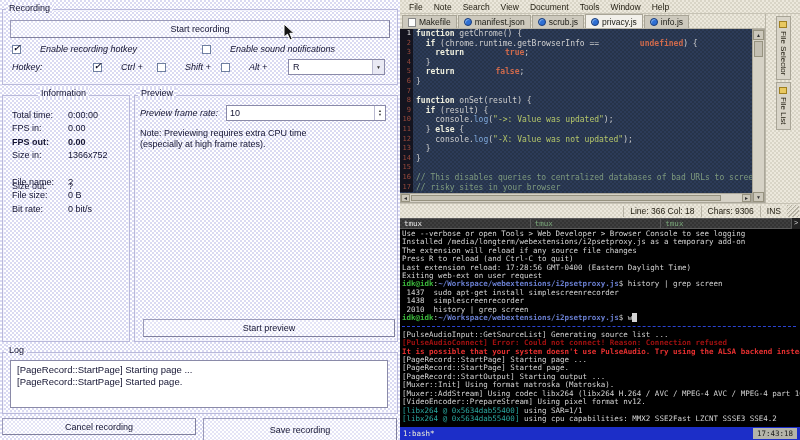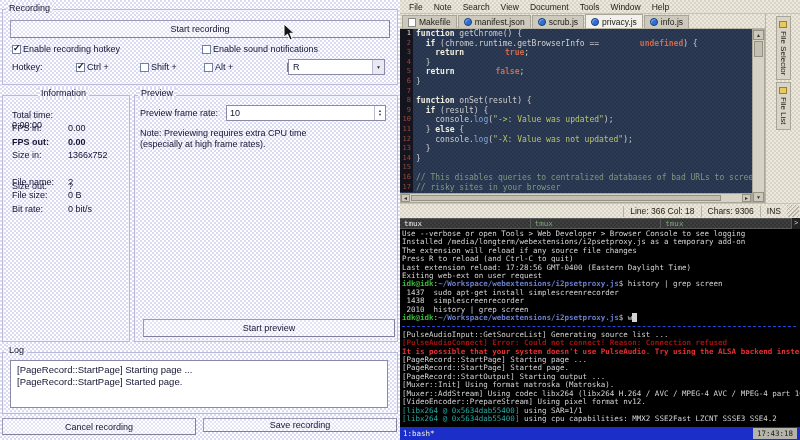--- a/index.html
+++ b/index.html
@@ -15,21 +15,21 @@
 
   
   #recorder { position:absolute; left:0; top:0; width:400px; height:440px; color:#141432; font-size:9px; }
   .grp-label { position:absolute; padding:0 3px; z-index:3; font-size:9px; color:#141432; }
   .grp-frame { position:absolute; border:1px solid #b9b9da; box-shadow:inset 0 0 0 1px #f2f2fc; }
   .btn { position:absolute; border:1px solid #9a9ab8; border-bottom-color:#80809e; border-right-color:#80809e;
          display:flex; align-items:center; justify-content:center; font-size:9px; color:#141432; cursor:default;
          background-image:conic-gradient(#ffffff 25%, #e4e4f6 0 50%, #ffffff 0 75%, #e4e4f6 0); background-size:4px 4px; }
   .cb { display:inline-block; width:9px; height:9px; background:#fff; border:1px solid #6f7f9f; position:relative; vertical-align:-1px; }
   .cb.checked::after { content:"✓"; position:absolute; left:0px; top:-3px; font-size:9px; color:#10102a; font-weight:bold; }
-  .row { position:absolute; display:flex; align-items:center; gap:2px; }
+  .row { position:absolute; display:flex; align-items:center; gap:19px;font-style:italic; }
   .info-row { position:absolute; left:12px; width:112px; display:flex; }
   .info-row .lab { width:56px; }
   .spin { position:absolute; background:#fff; border:1px solid #8a8aa8; display:flex; align-items:center; }
   .spin .val { flex:1; padding-left:3px; font-size:9px; }
   .spin .arrows { width:11px; height:100%; border-left:1px solid #b9b9d0; display:flex; flex-direction:column; align-items:center; justify-content:center; font-size:4px; color:#444; line-height:4px; }
   .combo { position:absolute; background:#fff; border:1px solid #8a8aa8; display:flex; align-items:center; }
   .combo .val { flex:1; padding-left:4px; }
   .combo .drop { width:12px; height:100%; border-left:1px solid #b9b9d0; background:#e9e9f4; display:flex; align-items:center; justify-content:center; font-size:5px; color:#333; }
   #log-box { position:absolute; left:10px; top:360px; width:378px; height:48px; background:#fff; border:1px solid #8a8aa8; padding:3px 6px; font-size:9.5px; line-height:12px; color:#141432; }
 
@@ -134,21 +134,21 @@
         </span>
     </div>
     <div class="combo" style="left:288px; top:59px; width:97px; height:16px;">
       <span class="val">R</span>
       <span class="drop">▼</span>
     </div>
 
     <span class="grp-label chk-light" style="left:6px; top:88px;margin-left:32px;">Information</span>
     <div class="grp-frame" style="left:2px; top:95px; width:128px; height:247px;"></div>
     <div id="info-rows">
-        <div class="info-row" style="top: 110px; flex-direction: column;">
+        <div class="info-row" style="top: 110px;">
           <span class="lab">Total time:</span>
           <span class="val">0:00:00</span>
         </div>
         <div class="info-row" style="top: 123.4px;">
           <span class="lab">FPS in:</span>
           <span class="val">0.00</span>
         </div>
         <div class="info-row" style="top: 136.8px; font-weight: bold;">
           <span class="lab">FPS out:</span>
           <span class="val">0.00</span>
@@ -193,21 +193,21 @@
     <div class="btn" style="left:143px; top:319px; width:252px; height:18px;">Start preview</div>
 
     <span class="grp-label chk-light" style="left:6px; top:345px;">Log</span>
     <div class="grp-frame" style="left:2px; top:352px; width:396px; height:62px;"></div>
     <div id="log-box">
         <div>[PageRecord::StartPage] Starting page ...</div>
         <div>[PageRecord::StartPage] Started page.</div>
       </div>
 
     <div class="btn" style="left:2px; top:418px; width:194px; height:17px;">Cancel recording</div>
-    <div class="btn" style="left:203px; top:418px; width:194px; height:14px;">Save recording</div>
+    <div class="btn" style="left:203px; top:418px; width:194px; height:23px;">Save recording</div>
   </div>
 
   <div id="editor">
     <div id="menubar" class="chk-chrome">
         <span class="menu-item">File</span>
         <span class="menu-item">Note</span>
         <span class="menu-item">Search</span>
         <span class="menu-item">View</span>
         <span class="menu-item">Document</span>
         <span class="menu-item">Tools</span>

